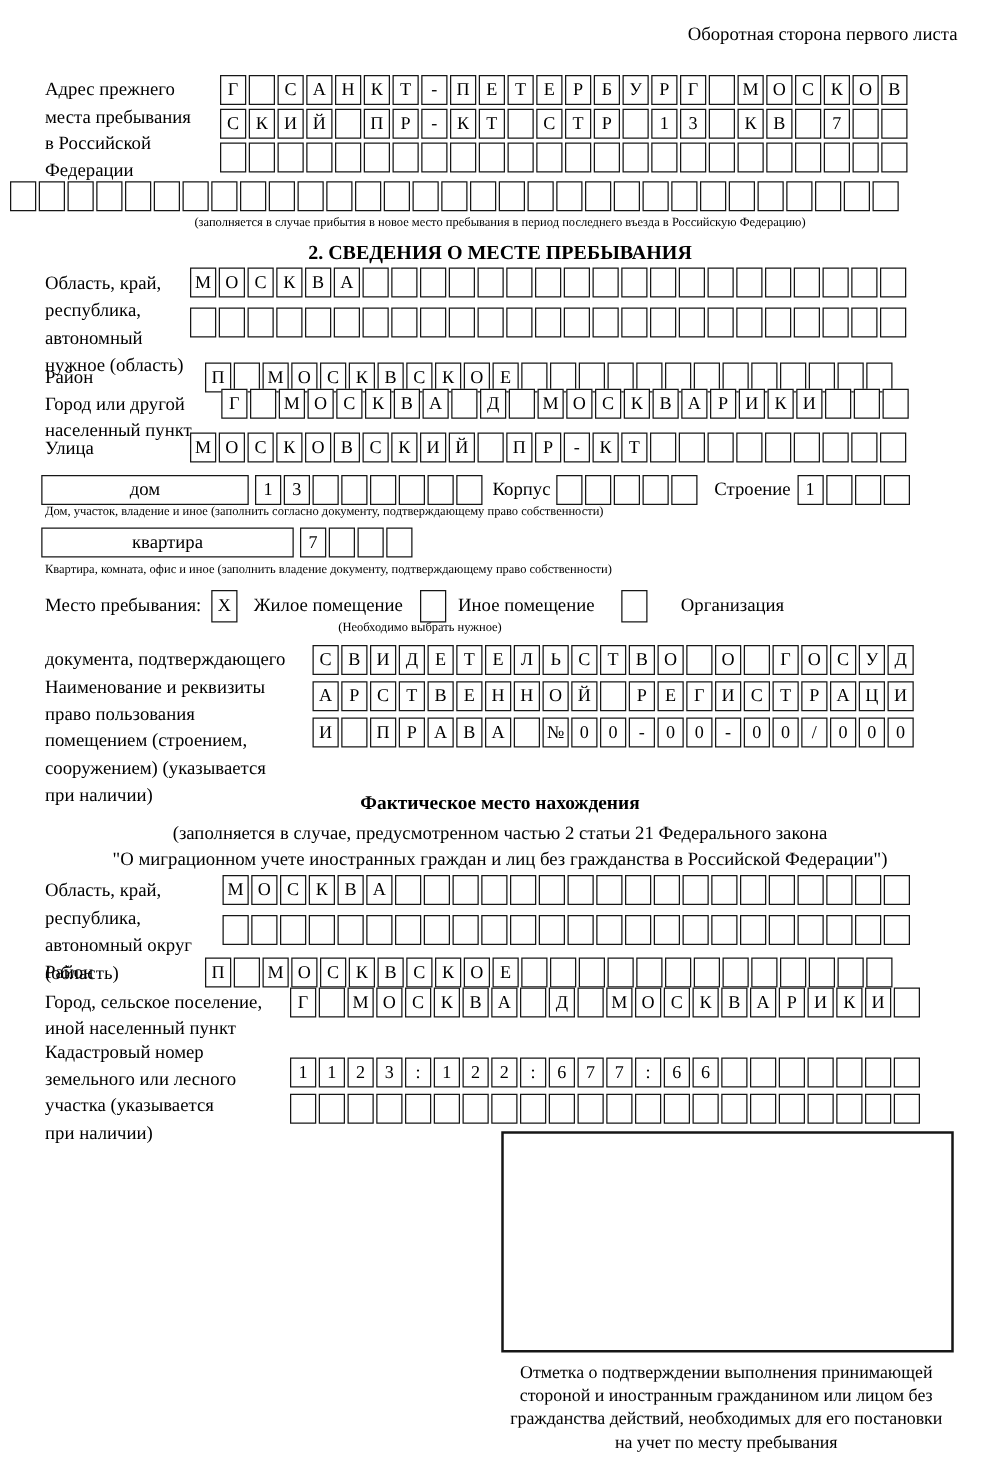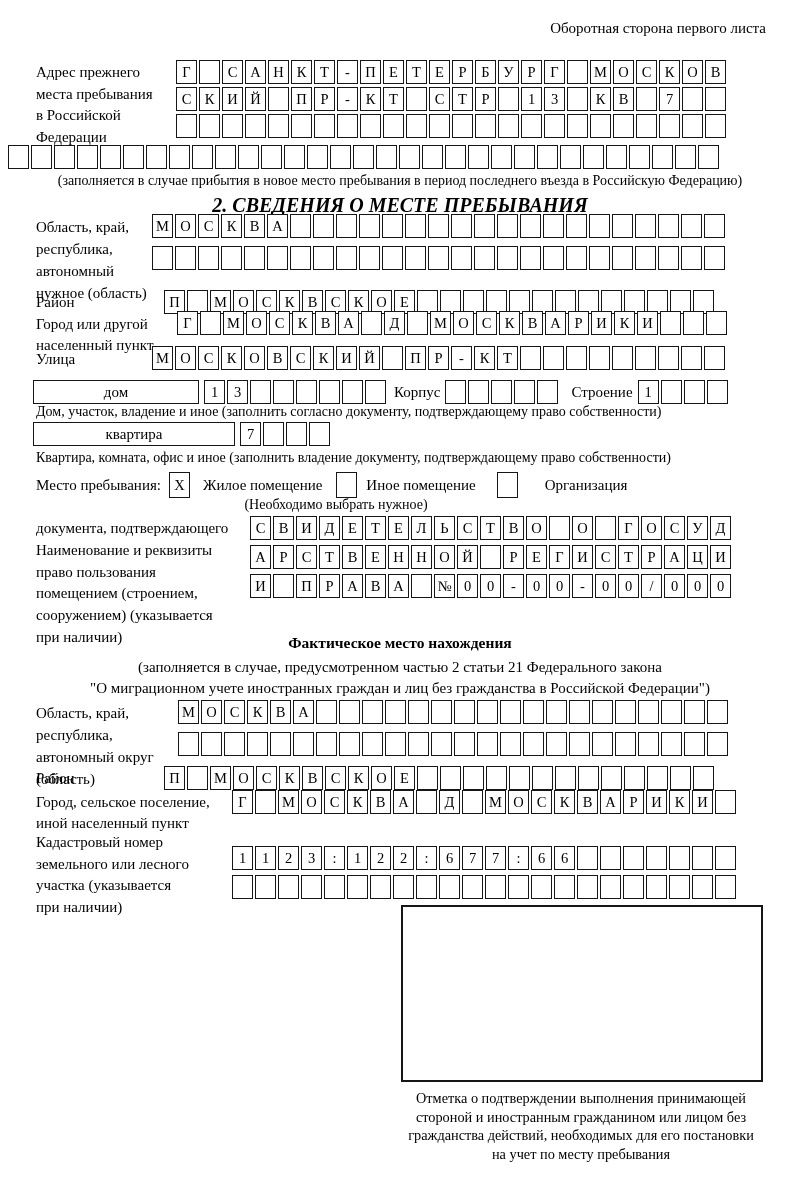--- a/index.html
+++ b/index.html
@@ -20,21 +20,21 @@
   }
   .labelbox {
     flex:0 0 auto; border:1.6px solid #161616; height:22px; line-height:22px;
     text-align:center; font-size:15px; background:#fff;
   }
   .chk {
     flex:0 0 auto; display:inline-block; width:19px; height:24px;
     border:1.6px solid #161616; text-align:center; line-height:24px;
     font-size:14.5px; background:#fff;
   }
-  .note { font-size:14px; }
+  .note { font-size:10px; }
   .center { text-align:center; }
   .bold { font-weight:bold; }
   .fullw { left:0; width:800px; }
   .inline-lbl { font-size:15px; line-height:25px; white-space:nowrap; }
   .rowflex { display:flex; align-items:flex-start; }
   .stamp-box {
     position:absolute; left:401px; top:905px; width:358px; height:173px;
     border:2px solid #161616; background:#fff;
   }
 </style>
@@ -159,21 +159,21 @@
       <span class="cell"></span>
       <span class="cell"></span>
       <span class="cell"></span>
       <span class="cell"></span>
       <span class="cell"></span>
       <span class="cell"></span>
       <span class="cell"></span>
     </div>
   <div class="sec fullw center note" style="top:173px;">(заполняется в случае прибытия в новое место пребывания в период последнего въезда в Российскую Федерацию)</div>
 
-  <div class="sec fullw center bold" style="top:194px; font-size:20px;font-style:italic;">2. СВЕДЕНИЯ О МЕСТЕ ПРЕБЫВАНИЯ</div>
+  <div class="sec fullw center bold" style="top:194px; font-size:16px;">2. СВЕДЕНИЯ О МЕСТЕ ПРЕБЫВАНИЯ</div>
 
   <div class="sec lblcol" style="left:36px; top:216px; line-height:22px;">
     <div>Область, край,</div>
     <div>республика,</div>
     <div>автономный</div>
     <div>нужное (область)</div>
   </div>
   <div class="sec cellcol" style="left:152px; top:214px; gap:8px;">
     <div class="cellrow">
         <span class="cell">М</span>

